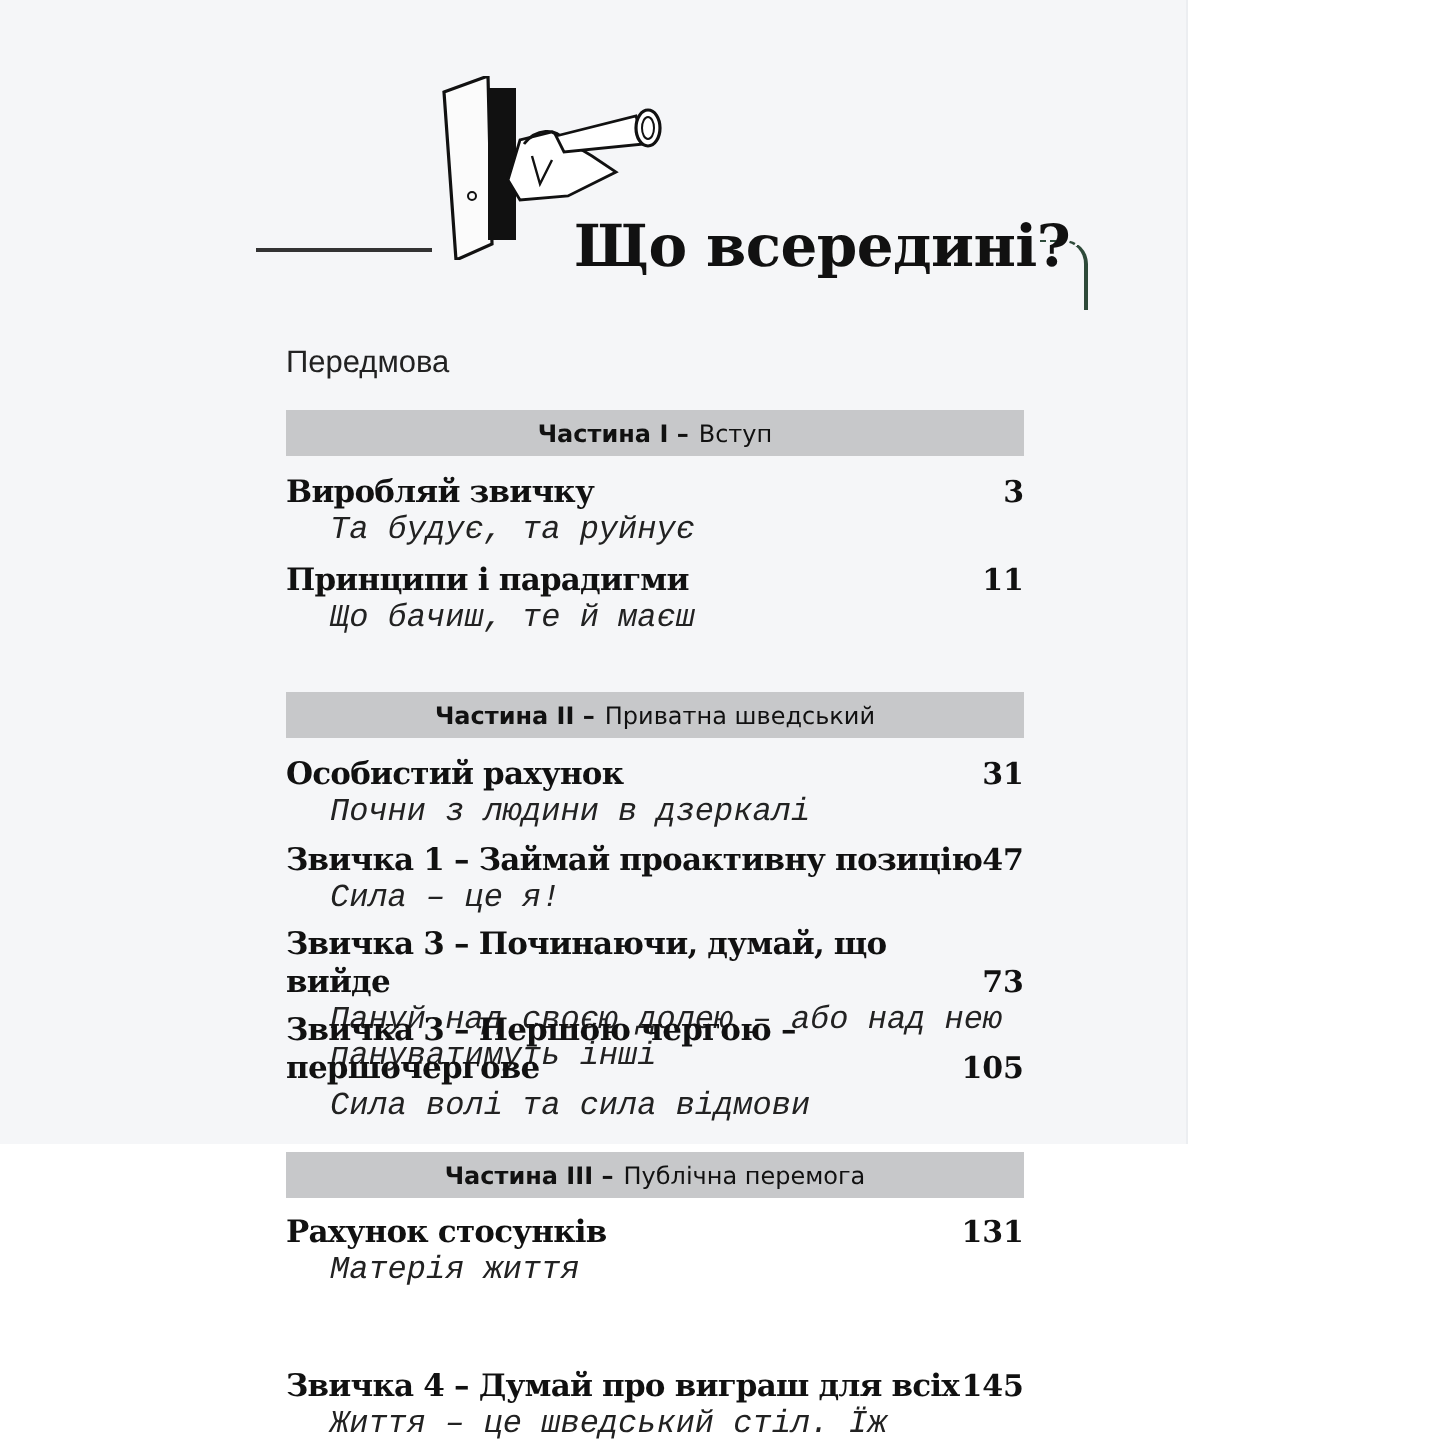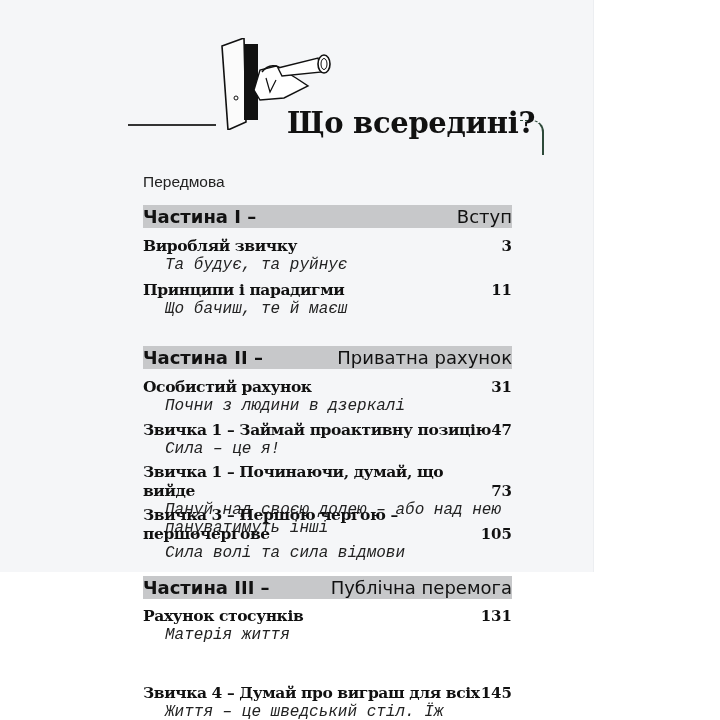--- a/index.html
+++ b/index.html
@@ -32,22 +32,22 @@
     font-family: "DejaVu Serif", serif; font-weight: bold; font-size: 29px;
     letter-spacing: -0.3px; color: #111;
   }
   .foreword {
     position: absolute; left: 143px; top: 173px;
     font-family: Liberation Sans, sans-serif; font-size: 15.5px; color: #222;
   }
   .part-bar {
     position: absolute; left: 143px; width: 369px; height: 23px;
     background: #c7c8ca;
-    display: flex; align-items: center; justify-content: space-between;
-    font-family: "DejaVu Sans", sans-serif; font-size: 18px; color: #111;
+    display: flex; align-items: center; justify-content: center;
+    font-family: "DejaVu Sans", sans-serif; font-size: 12px; color: #111;
   }
   .part-bar .bold { font-weight: bold; margin-right: 5px; }
   .entry { position: absolute; left: 143px; width: 369px; }
   .entry .row { display: flex; justify-content: space-between; align-items: flex-end; }
   .entry .head {
     font-family: "DejaVu Serif", serif; font-weight: bold; font-size: 15.5px;
     letter-spacing: -0.4px; color: #111;
   }
   .entry .pg {
     font-family: "DejaVu Serif", serif; font-weight: bold; font-size: 15px; color: #111;
@@ -94,39 +94,39 @@
   <div class="entry" style="top:280px;">
     <div class="row">
       <span class="head">Принципи і парадигми</span>
       <span class="pg">11</span>
     </div>
     <div class="sub">Що бачиш, те й маєш</div>
   </div>
 
   <div class="part-bar" style="top:346px;">
     <span class="bold">Частина II –</span>
-    <span>Приватна рахунок</span>
+    <span>Приватна шведський</span>
   </div>
   <div class="entry" style="top:377px;">
     <div class="row">
       <span class="head">Особистий рахунок</span>
       <span class="pg">31</span>
     </div>
     <div class="sub">Почни з людини в дзеркалі</div>
   </div>
   <div class="entry" style="top:420px;">
     <div class="row">
       <span class="head">Звичка 1 – Займай проактивну позицію</span>
       <span class="pg">47</span>
     </div>
     <div class="sub">Сила – це я!</div>
   </div>
   <div class="entry" style="top:462px;">
     <div class="row">
-      <span class="head">Звичка 1 – Починаючи, думай, що вийде</span>
+      <span class="head">Звичка 3 – Починаючи, думай, що вийде</span>
       <span class="pg">73</span>
     </div>
     <div class="sub">Пануй над своєю долею – або над нею пануватимуть інші</div>
   </div>
   <div class="entry" style="top:505px;">
     <div class="row">
       <span class="head">Звичка 3 – Першою чергою – першочергове</span>
       <span class="pg">105</span>
     </div>
     <div class="sub">Сила волі та сила відмови</div>

